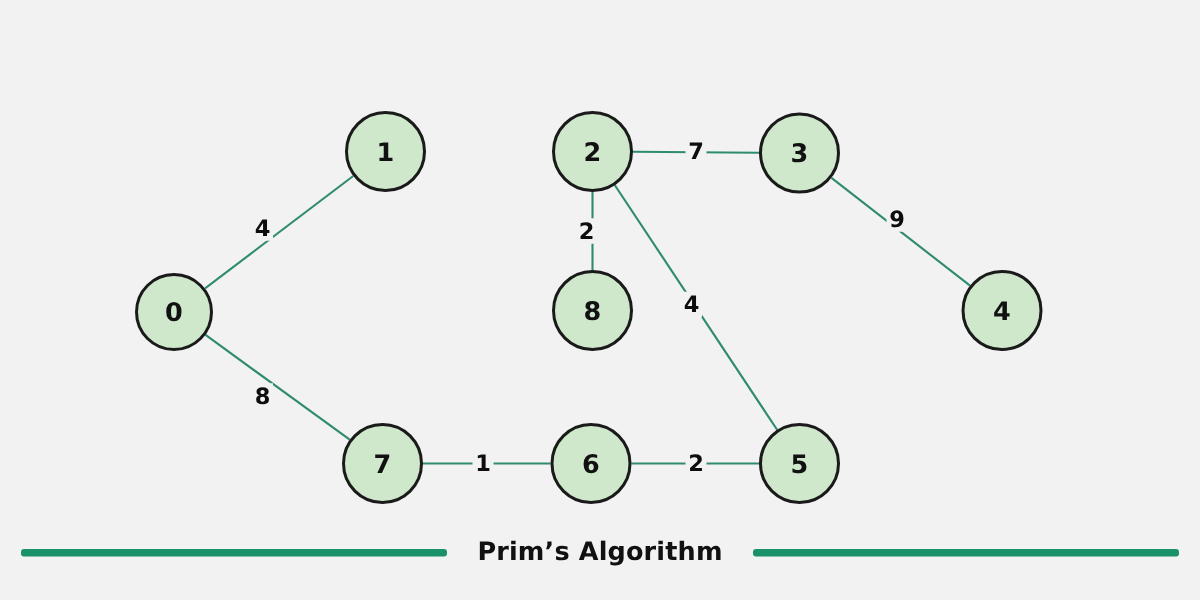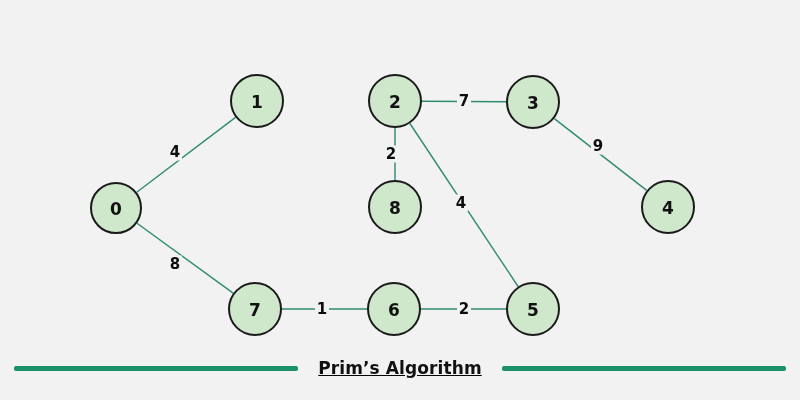--- a/index.html
+++ b/index.html
@@ -61,21 +61,20 @@
     left: 0;
     right: 0;
     bottom: 19px;
     height: 26px;
     display: flex;
     align-items: center;
     justify-content: center;
     gap: 20px;
     padding: 0 14px;
     box-sizing: border-box;
-    text-decoration: underline;
   }
   .caption-rule {
     flex: 1 1 auto;
     height: 5px;
     background: #1b9168;
     border-radius: 2px;
   }
   #caption-text {
     flex: 0 0 auto;
     font-family: "DejaVu Sans", "Liberation Sans", sans-serif;

